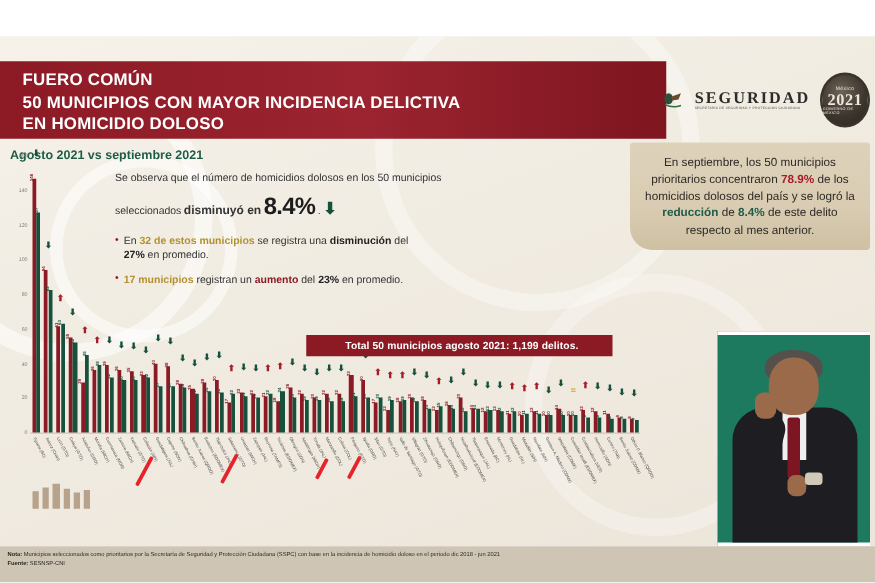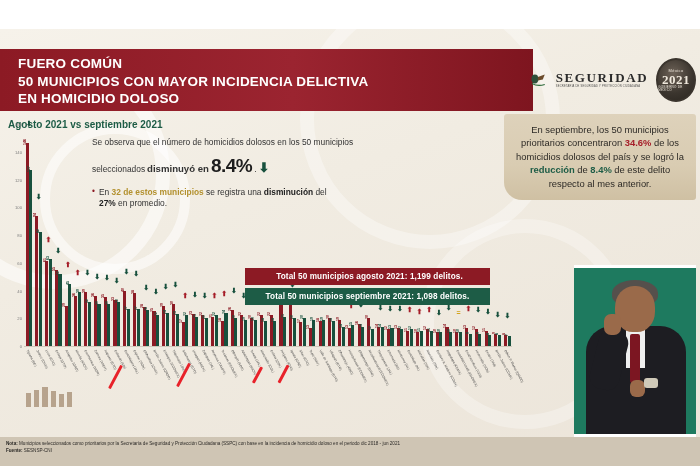--- a/index.html
+++ b/index.html
@@ -850,30 +850,32 @@
         <span class="b-strong">disminuyó en</span>
         <span class="pct">8.4%</span>
         <span>.</span>
         <span class="arrow dn" style="position:static; transform:none; font-size:13px;">⬇</span>
       </div>
       <div class="bullets">
         <div class="bl">
           <span>En </span><span class="gold">32 de estos municipios</span><span> se registra una </span><span class="bk">disminución</span><span> del</span><br>
           <span class="bk">27%</span><span> en promedio.</span>
         </div>
+        <div class="bl">
+          <span class="gold">17 municipios</span><span> registran un </span><span class="red">aumento</span><span> del </span><span class="bk">23%</span><span> en promedio.</span>
+        </div>
       </div>
     </div>
 
     <div class="totals">
       <div class="tot ago">Total 50 municipios agosto 2021: 1,199 delitos.</div>
-      <div class="tot sep">Total 50 municipios septiembre 2021: 1,098 delitos.</div>
     </div>
 
     <div class="callout">
-      <span>En septiembre, los 50 municipios prioritarios concentraron </span><span class="redn">34.6%</span><span> de los homicidios dolosos del país y se logró la </span><span class="grnn">reducción</span><span> de </span><span class="grnn">8.4%</span><span> de este delito respecto al mes anterior.</span>
+      <span>En septiembre, los 50 municipios prioritarios concentraron </span><span class="redn">78.9%</span><span> de los homicidios dolosos del país y se logró la </span><span class="grnn">reducción</span><span> de </span><span class="grnn">8.4%</span><span> de este delito respecto al mes anterior.</span>
     </div>
 
     <div class="interp">
       <div class="i-body"></div>
       <div class="i-shirt"></div>
       <div class="i-tie"></div>
       <div class="i-arm"></div>
       <div class="i-hair"></div>
       <div class="i-head"></div>
       <div class="i-hand"></div>

